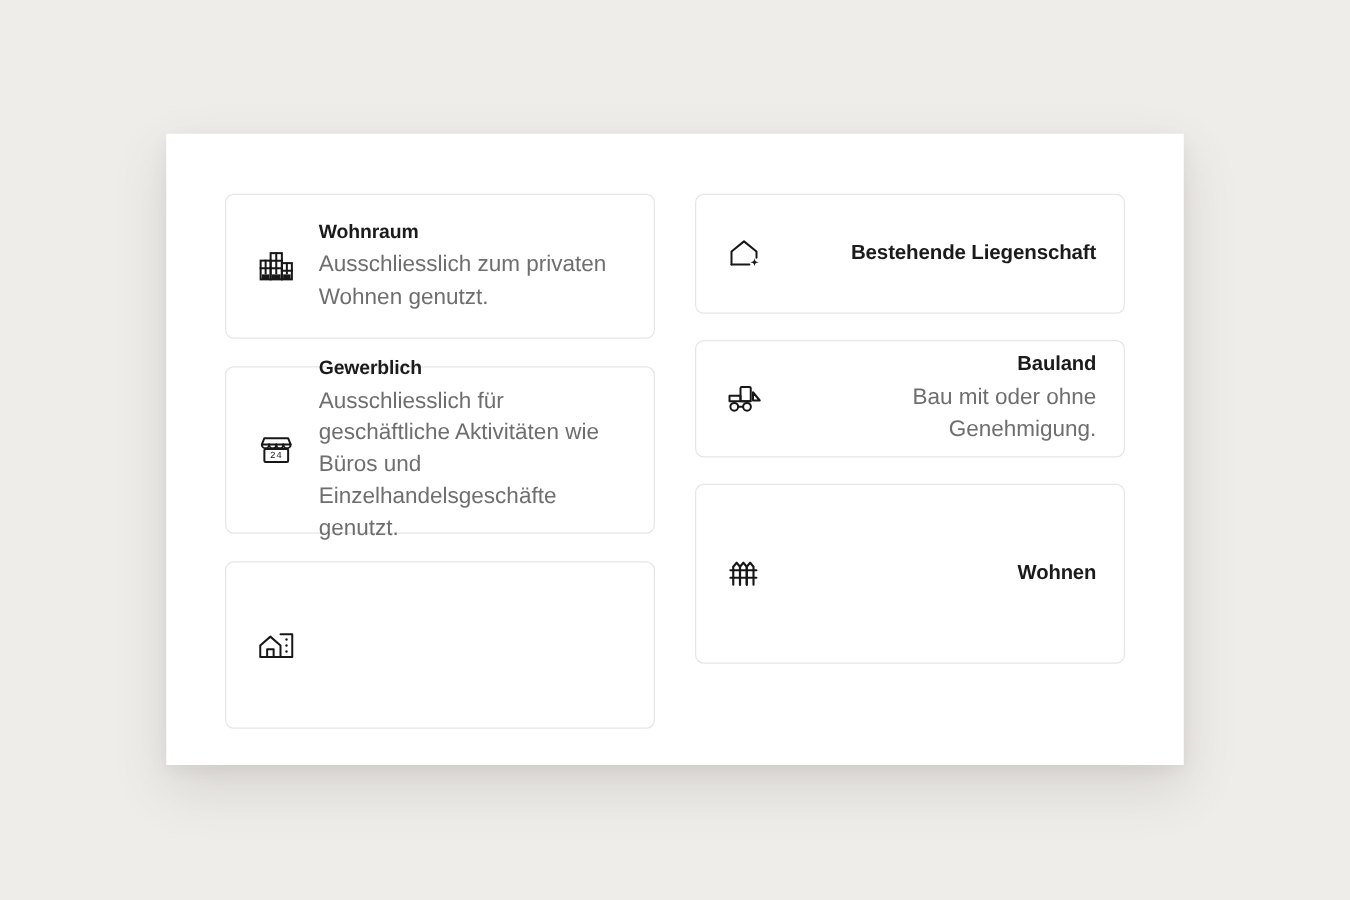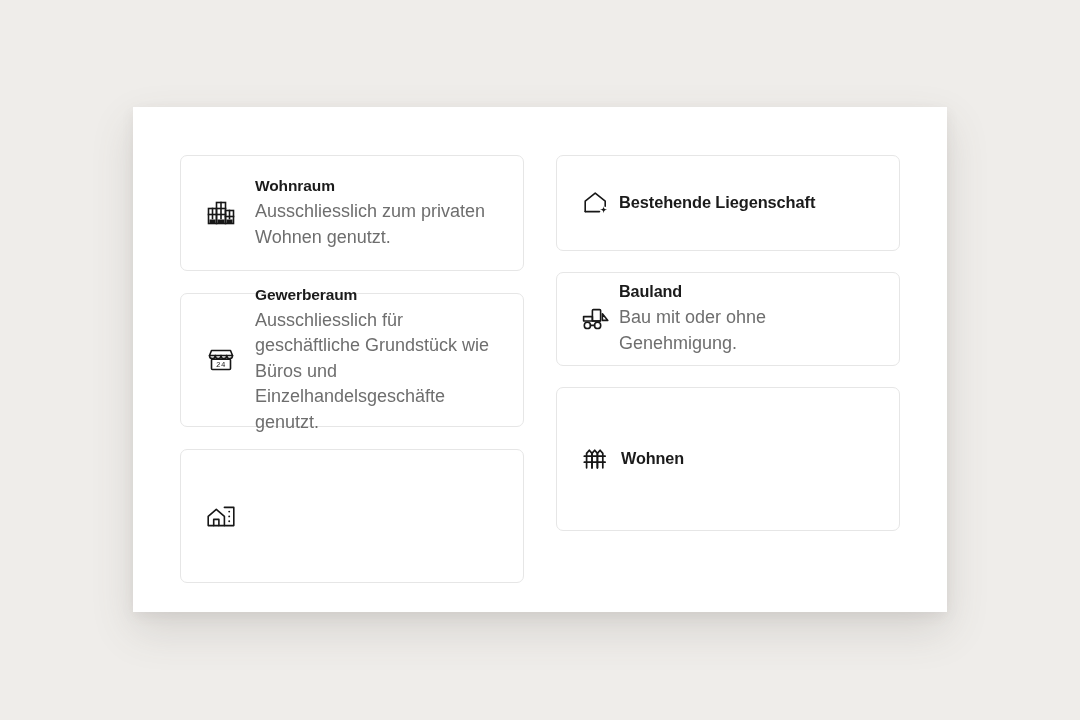--- a/index.html
+++ b/index.html
@@ -101,21 +101,21 @@
 
   .card-desc {
     font-size: 18px;
     font-weight: normal;
     color: #6e6e6e;
     line-height: 1.42;
     margin-top: 3px;
   }
 
   
-  .col-right .card { gap: 4px; padding-left: 20px; }
+  .col-right .card { gap: 20px; padding-left: 20px; text-align: right; }
   .col-right .card-title { font-size: 16.2px; }
   .card-bestehende .card-title { font-size: 16.4px; }
   .card-bauland .card-body { padding-left: 2px; }
   .col-right .card-icon { width: 38px; height: 38px; }
 </style>
 </head>
 <body>
 
 <div class="stage">
   <div class="panel">
@@ -154,22 +154,22 @@
               <path d="M4.5 11.5 L6.5 6.5 L25.5 6.5 L27.5 11.5 Z"></path>
               <path d="M4.5 11.5 C4.5 13.3 5.8 14.6 7.4 14.6 C9 14.6 10.3 13.3 10.3 11.5"></path>
               <path d="M10.3 11.5 C10.3 13.3 11.6 14.6 13.2 14.6 C14.8 14.6 16 13.3 16 11.5"></path>
               <path d="M16 11.5 C16 13.3 17.2 14.6 18.8 14.6 C20.4 14.6 21.7 13.3 21.7 11.5"></path>
               <path d="M21.7 11.5 C21.7 13.3 23 14.6 24.6 14.6 C26.2 14.6 27.5 13.3 27.5 11.5"></path>
               <rect x="6.5" y="15.2" width="19" height="10.3" rx="1"></rect>
               <text x="16" y="22.6" font-family="Liberation Mono, monospace" font-size="7.4" fill="currentColor" stroke="none" text-anchor="middle" letter-spacing="0.6">24</text>
             </svg>
           </div>
           <div class="card-body">
-            <div class="card-title">Gewerberaum</div>
-            <div class="card-desc">Ausschliesslich für geschäftliche Grundstück wie Büros und Einzelhandelsgeschäfte genutzt.</div>
+            <div class="card-title">Gewerblich</div>
+            <div class="card-desc">Ausschliesslich für geschäftliche Aktivitäten wie Büros und Einzelhandelsgeschäfte genutzt.</div>
           </div>
         </div>
 
         <div class="card card-mixed">
           <div class="card-icon">
             <svg width="32" height="32" viewBox="0 0 32 32" fill="none" stroke="currentColor" stroke-width="1.6" stroke-linecap="round" stroke-linejoin="round">
               <path d="M3.2 16.4 L11.3 9.3 L19.4 16.4 L19.4 25.6 L3.2 25.6 Z"></path>
               <path d="M8.7 25.6 L8.7 19.4 L13.9 19.4 L13.9 25.6"></path>
               <path d="M19.4 7.4 L28.8 7.4 L28.8 25.6 L19.4 25.6"></path>
               <circle cx="24.2" cy="11.6" r="0.95" fill="currentColor" stroke="none"></circle>

